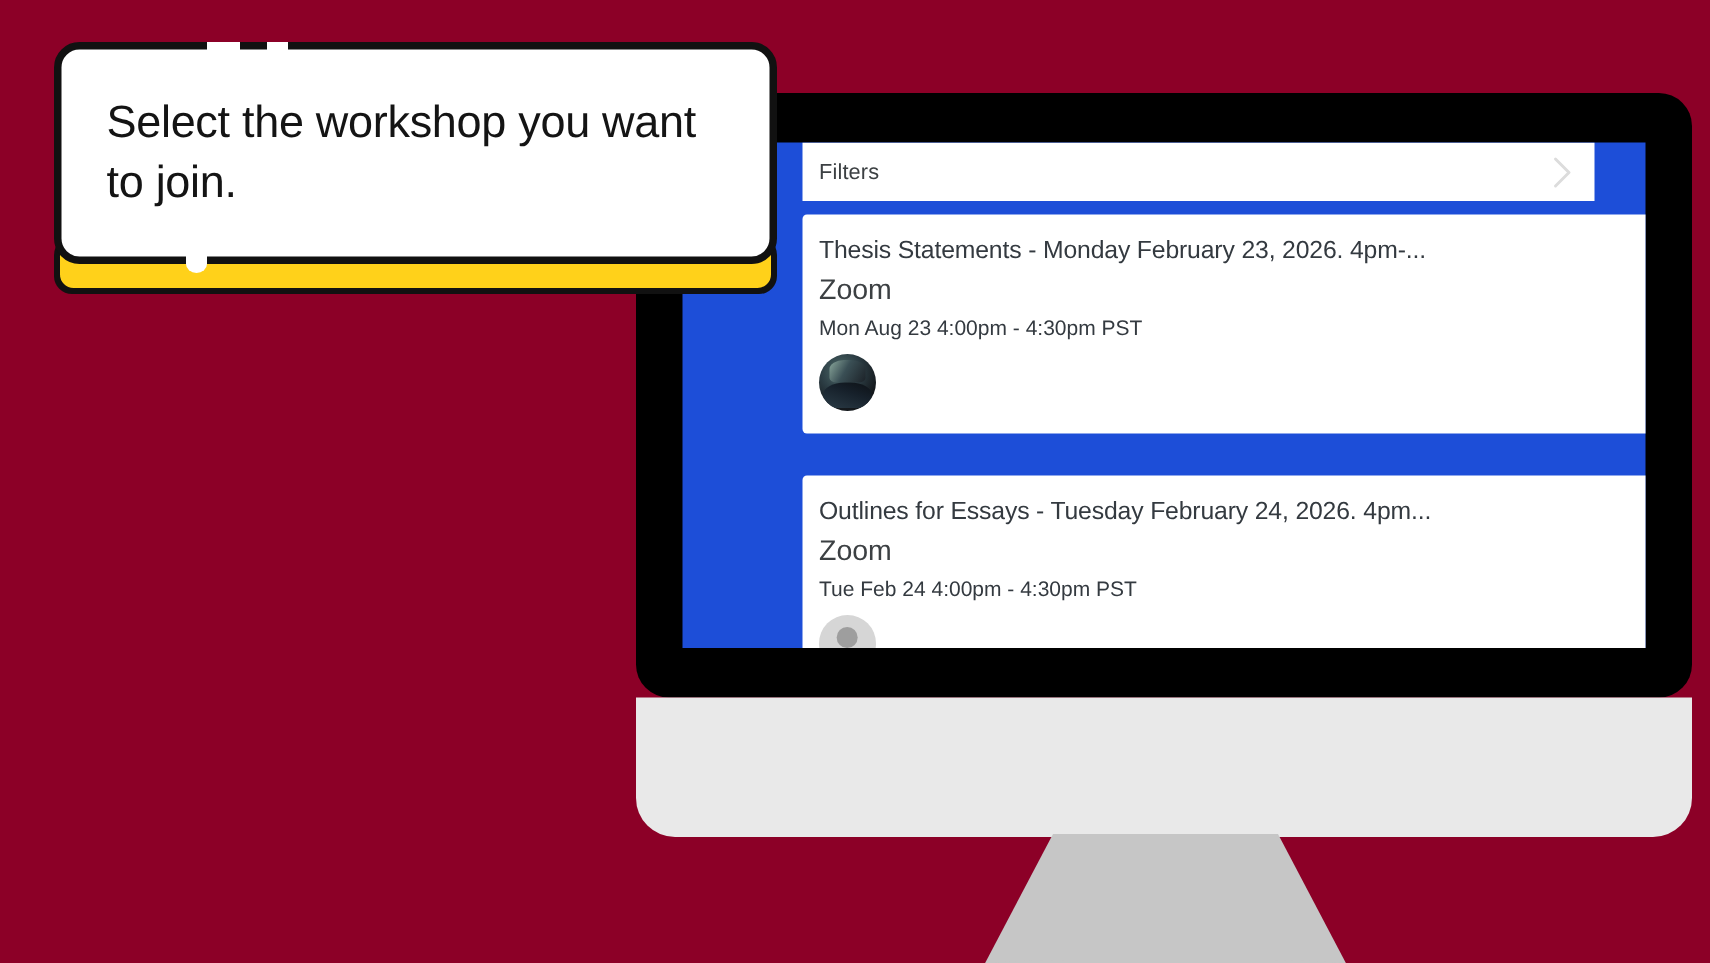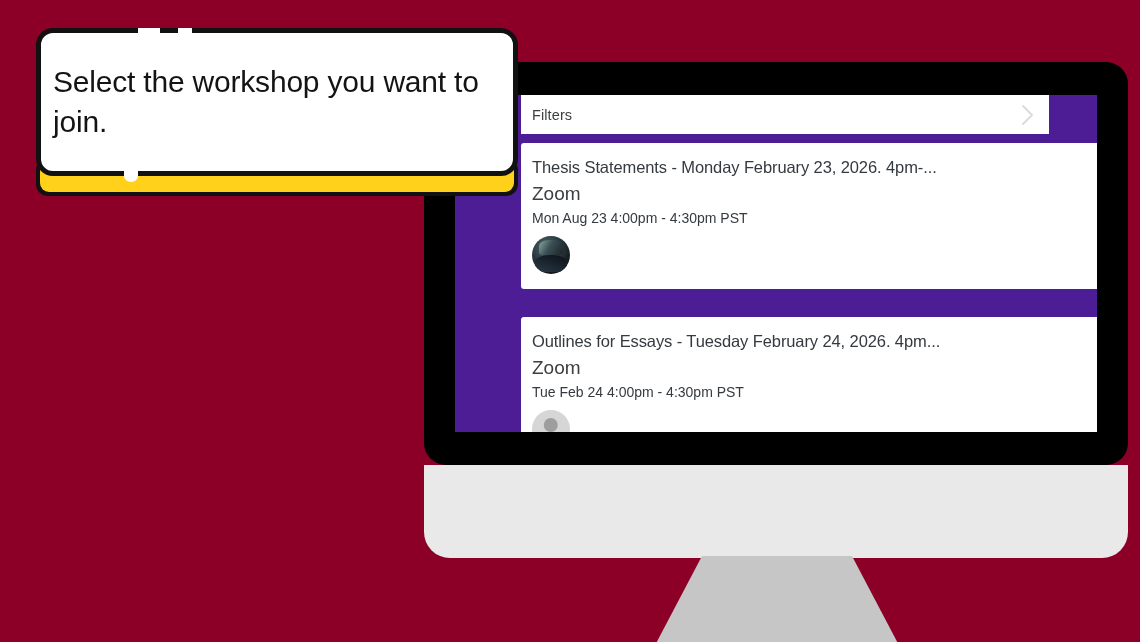--- a/index.html
+++ b/index.html
@@ -20,22 +20,23 @@
 
   .monitor-bezel {
     position: absolute; left: 0; top: 0;
     width: 704px; height: 403px;
     background: #000000;
     border-radius: 22px;
   }
   .monitor-screen {
     position: absolute; left: 31px; top: 33px;
     width: 642px; height: 337px;
-    background: #4c1d95;
-    overflow: hidden;
+    background: #1d4ed8;
+    overflow: hidden;
+    padding-left: 14px;
   }
   .monitor-chin {
     position: absolute; left: 0px; top: 403px;
     width: 704px; height: 93px;
     background: #e9e9e9;
     border-radius: 0 0 26px 26px;
   }
   .monitor-neck {
     position: absolute; left: 228px; top: 494px;
     width: 250px; height: 108px;
@@ -144,21 +145,21 @@
     background: #ffd11a;
     border-radius: 9px;
   }
   .callout-box {
     position: absolute; left: 0; top: 0;
     width: 482px; height: 148px;
     background: #ffffff;
     border: 5px solid #111111;
     border-radius: 17px;
     display: flex; align-items: center;
-    padding: 0 12px;
+    padding: 0 30px;
   }
   .callout-text {
     font-size: 30px; line-height: 1.33;
     color: #141414;
     font-weight: 400;
     letter-spacing: -0.2px;
   }
   .notch {
     position: absolute; background: #ffffff;
   }

